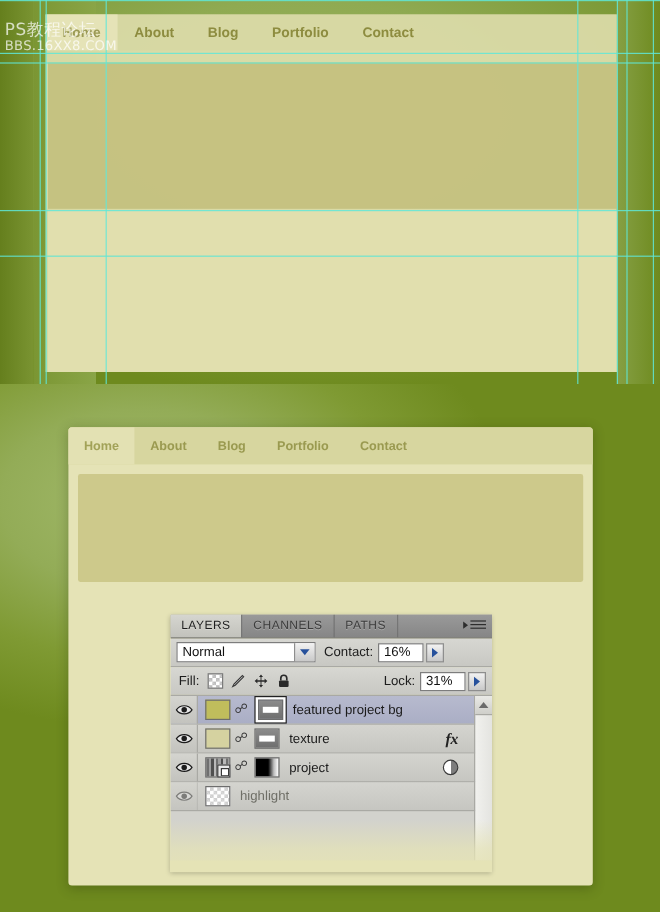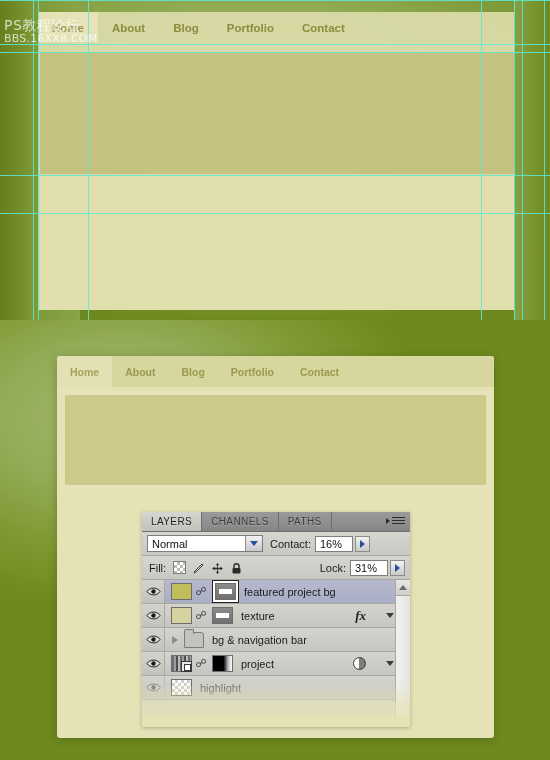--- a/index.html
+++ b/index.html
@@ -407,21 +407,20 @@
     white-space: nowrap;
     overflow: hidden;
   }
   .layer-name.bold { font-weight: normal; }
   .layer-name.muted { color: #6f6f67; }
   .row-right {
     margin-left: auto;
     display: flex;
     align-items: center;
     gap: 20px;
-    padding-right: 16px;
   }
   .fx-mark {
     font-family: "Liberation Serif", serif;
     font-style: italic;
     font-weight: bold;
     font-size: 13px;
     color: #232323;
   }
   .caret-dn {
     width: 0; height: 0;
@@ -636,39 +635,28 @@
         <div class="thumb khaki"></div>
         <div class="link-icon">☍</div>
         <div class="thumb mask"></div>
         <div class="layer-name">texture</div>
         <div class="row-right">
           <span class="fx-mark">fx</span>
           <span class="caret-dn"></span>
         </div>
       </div>
 
+
       <div class="layer-row">
         <div class="eye-cell">
           <svg width="15" height="11" viewBox="0 0 15 11">
             <path d="M1 5.5 C4 1, 11 1, 14 5.5 C11 10, 4 10, 1 5.5 Z" fill="#e6e6e6" stroke="#1c1c1c" stroke-width="1"></path>
             <circle cx="7.5" cy="5.5" r="2.3" fill="#1c1c1c"></circle>
           </svg>
         </div>
-        <div class="grp-arrow"></div>
-        <div class="folder-icon"></div>
-        <div class="layer-name">bg &amp; navigation bar</div>
-      </div>
-
-      <div class="layer-row">
-        <div class="eye-cell">
-          <svg width="15" height="11" viewBox="0 0 15 11">
-            <path d="M1 5.5 C4 1, 11 1, 14 5.5 C11 10, 4 10, 1 5.5 Z" fill="#e6e6e6" stroke="#1c1c1c" stroke-width="1"></path>
-            <circle cx="7.5" cy="5.5" r="2.3" fill="#1c1c1c"></circle>
-          </svg>
-        </div>
         <div class="thumb texture">
           <span class="smart-badge"></span>
         </div>
         <div class="link-icon">☍</div>
         <div class="thumb gradient"></div>
         <div class="layer-name">project</div>
         <div class="row-right">
           <span class="adj-icon"></span>
           <span class="caret-dn"></span>
         </div>

